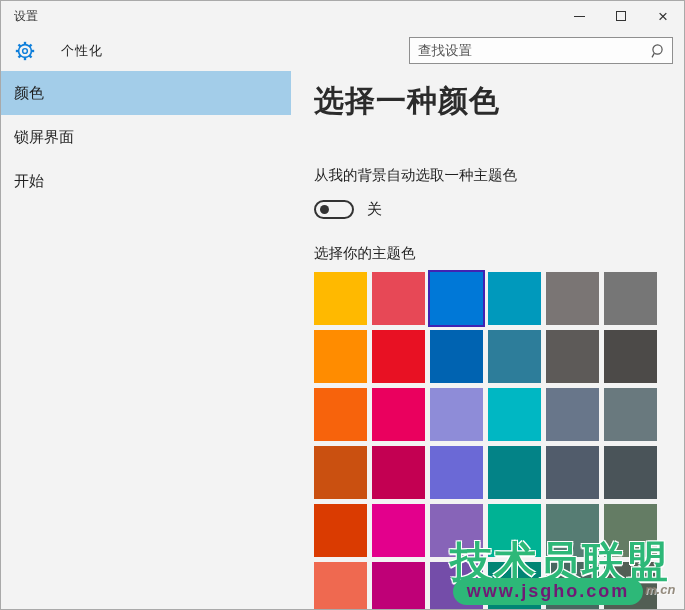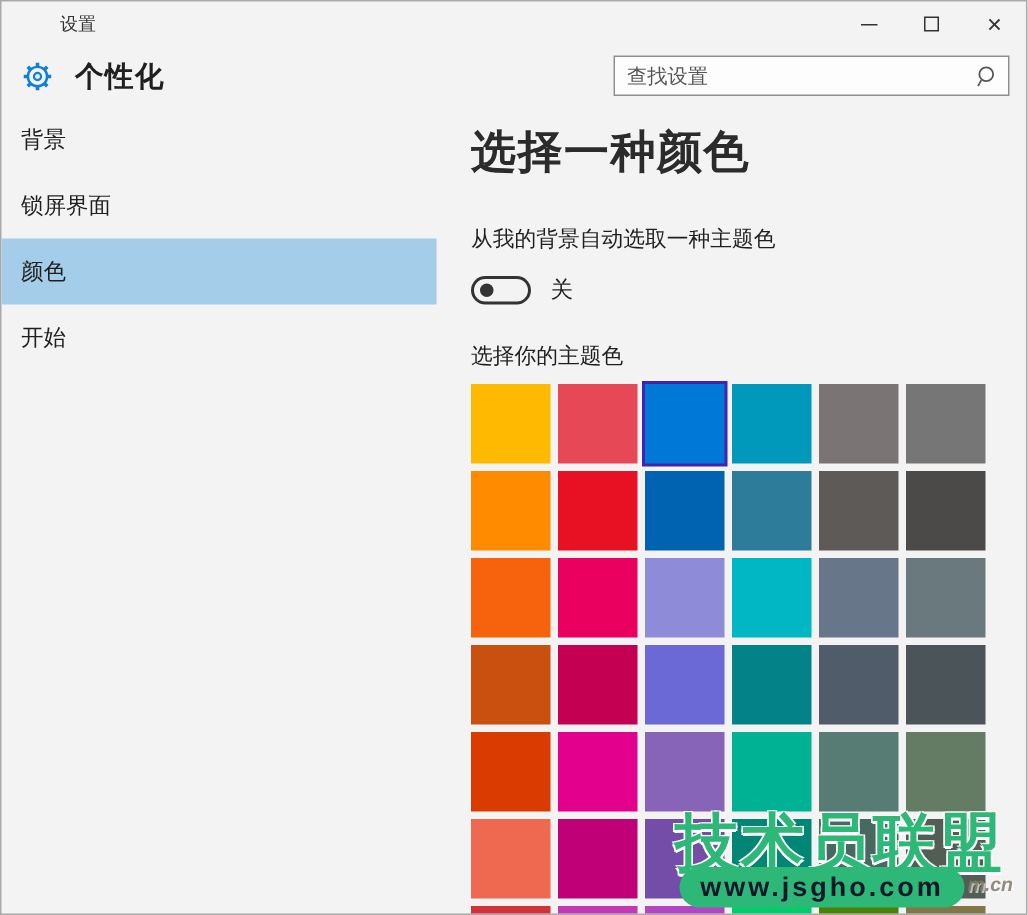--- a/index.html
+++ b/index.html
@@ -3,64 +3,64 @@
 <meta charset="utf-8">
 <style>
   * { margin:0; padding:0; box-sizing:border-box; }
   html,body { background:#dcdcdc; }
   body { font-family:"Liberation Sans","DejaVu Sans",sans-serif; color:#1f1f1f; }
   .window {
     position:relative; width:685px; height:610px; background:#f3f3f3;
     border:1px solid #a9a9a9; overflow:hidden;
   }
   
-  .titlebar { position:relative; height:30px; display:flex; align-items:center;padding-left:26px; }
+  .titlebar { position:relative; height:30px; display:flex; align-items:center; }
   .win-title { font-size:12px; color:#333; padding-left:13px; }
   .controls { position:absolute; right:0; top:0; height:30px; display:flex; }
   .ctrl { width:42px; height:30px; display:flex; align-items:center; justify-content:center; cursor:default; }
   .min-glyph { width:11px; height:1px; background:#333; display:block; }
   .max-glyph { width:10px; height:10px; border:1px solid #333; display:block; }
   .close-glyph { font-size:17px; line-height:1; color:#333; }
   
   .header { position:relative; height:40px; display:flex; align-items:center; }
   .gear { margin-left:13px; width:22px; height:22px; display:inline-block; }
-  .app-title { font-size:19px; font-weight:bold; margin-left:14px; letter-spacing:1px; }
+  .app-title { font-size:13px; font-weight:normal; margin-left:25px; letter-spacing:1px; }
   .searchbox { position:absolute; left:408px; top:6px; width:264px; height:27px;
     background:#fdfdfd; border:1px solid #8f8f8f; display:flex; align-items:center; }
   .searchbox input { flex:1; border:none; outline:none; background:transparent;
     font-size:13.5px; color:#444; padding:0 6px 0 8px; font-family:inherit; }
   .searchbox input::placeholder { color:#555; opacity:1; }
   .search-icn { width:16px; height:16px; margin-right:7px; flex:0 0 auto; }
   
   .bodyrow { display:flex; height:540px; }
   .sidebar { width:290px; flex:0 0 290px; }
   .side-item { height:44px; display:flex; align-items:center; padding-left:13px;
     font-size:15px; color:#1f1f1f; cursor:default; }
   .side-item.selected { background:#a3cde9; }
   .main { position:relative; flex:1; padding-left:23px; }
   .page-title { font-size:30px; font-weight:700; color:#2b2b2b; margin-top:10px; letter-spacing:1px; }
-  .auto-label { font-size:14.5px; margin-top:28px; }
+  .auto-label { font-size:14.5px; margin-top:44px; }
   .toggle-row { display:flex; align-items:center; margin-top:13px; height:22px; }
   .toggle { width:40px; height:19px; border:2px solid #333; border-radius:10px;
     position:relative; background:transparent; }
   .knob { position:absolute; left:4px; top:3px; width:9px; height:9px; border-radius:50%; background:#333; }
   .toggle-label { font-size:15px; margin-left:13px; }
   .accent-label { font-size:14.5px; margin-top:24px; }
   
   .grid { margin-top:9px; width:343px; display:grid;
     grid-template-columns:repeat(6,53px); grid-auto-rows:53px; gap:5px; }
   .swatch { width:53px; height:53px; cursor:default; }
   .swatch.selected { box-shadow:0 0 0 2px #4123b2; }
   
   .wm-title { position:absolute; left:449px; top:533px; font-size:42px; font-weight:bold;
     letter-spacing:2px; white-space:nowrap;
     text-shadow:-1px -1px 0 #fff,1px -1px 0 #fff,-1px 1px 0 #fff,1px 1px 0 #fff,0 2px 0 #fff; }
   .wm-pill { position:absolute; left:452px; top:577px; width:190px; height:27px; border-radius:14px;
     display:flex; align-items:center; justify-content:center;
-    color:#0f172a; font-size:18px; font-weight:bold; letter-spacing:2px; }
+    color:#701a75; font-size:18px; font-weight:bold; letter-spacing:2px; }
   .wm-extra { position:absolute; left:644px; top:581px; font-size:13px; font-style:italic;
     font-weight:bold; color:rgba(130,120,105,0.85);
     text-shadow:1px 1px 0 rgba(255,255,255,0.6); }
 </style>
 </head>
 <body>
 
 <div class="window">
 
   <div class="titlebar">
@@ -104,23 +104,22 @@
         <g stroke="#555" stroke-width="1.2" fill="none">
           <circle cx="8.5" cy="6.5" r="4.6"></circle>
           <line x1="5.2" y1="10.4" x2="3" y2="14.4"></line>
         </g>
       </svg>
     </div>
   </div>
 
   <div class="bodyrow">
     <nav class="sidebar">
-        <div class="side-item">背景</div>
+        <div class="side-item selected" style="background: rgb(163, 205, 233);">颜色</div>
         <div class="side-item">锁屏界面</div>
-        <div class="side-item selected" style="background: rgb(163, 205, 233);">颜色</div>
         <div class="side-item">开始</div>
       </nav>
 
     <main class="main">
       <h1 class="page-title">选择一种颜色</h1>
       <div class="auto-label">从我的背景自动选取一种主题色</div>
       <div class="toggle-row">
         <div class="toggle" role="switch" aria-checked="false">
           <div class="knob"></div>
         </div>

